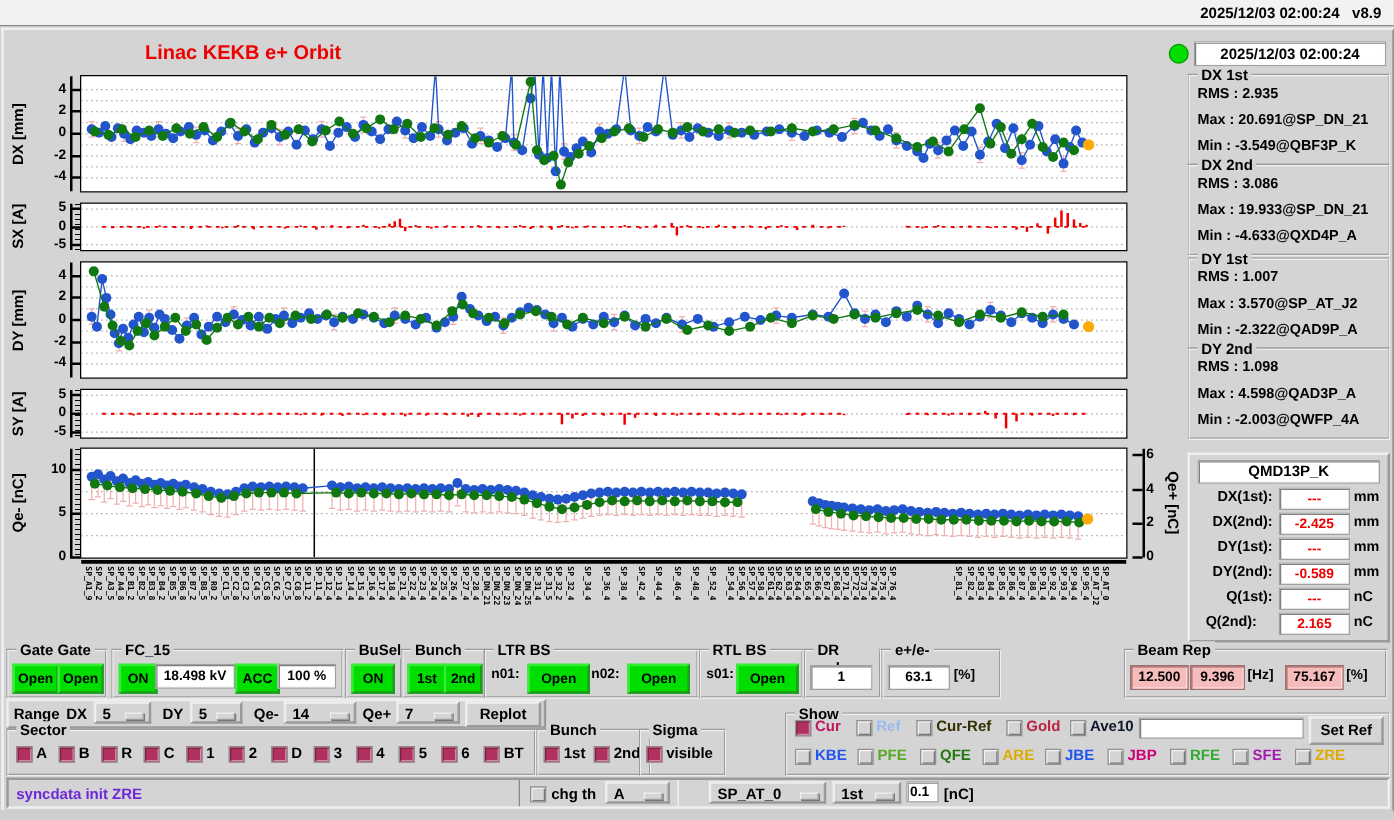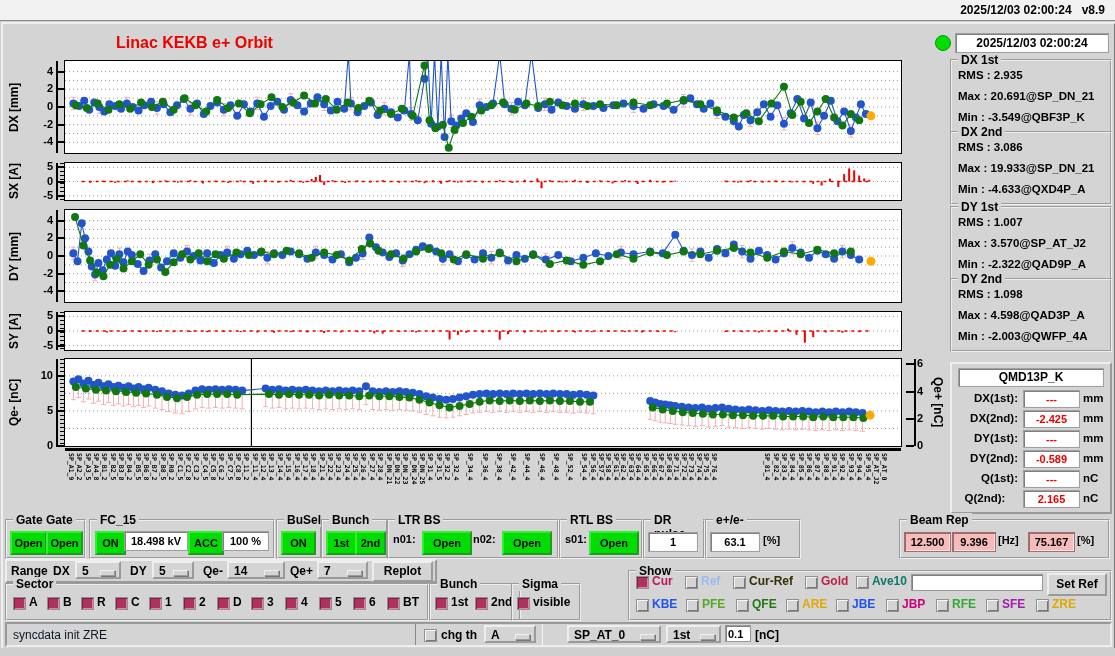--- a/index.html
+++ b/index.html
@@ -37,21 +37,21 @@
   .comb-in{position:absolute;left:2px;top:0;width:4px;height:100%;
            background:repeating-linear-gradient(to bottom,#000 0 1px,transparent 1px 4px)}
   .tickm{position:absolute;background:#000}
   .ylab{writing-mode:vertical-rl;transform:rotate(180deg);text-align:center;font-weight:bold;font-size:12px}
   .ylab-r{writing-mode:vertical-rl;text-align:center;font-weight:bold;font-size:12px}
   .xlab{position:absolute;transform-origin:0 0;transform:rotate(90deg);font-family:"DejaVu Sans Mono",monospace;
         font-size:6.5px;font-weight:bold;white-space:nowrap;letter-spacing:0}
   .input{background:#fff;box-shadow:inset 1px 1px 0 #808080;border:1px solid #999;font-weight:bold;
          font-family:"Liberation Sans",sans-serif;font-size:11px;padding:0 2px;box-sizing:border-box}
   .panel-raised{border:2px outset #eee}
-  .statusmsg{color:#0f172a;font-weight:normal}
+  .statusmsg{color:#6d28d9;font-weight:bold}
   .red{color:#ee0000}
   .cam{width:26px;height:19px;background:#9a9a9a;border:2px outset #ccc;position:relative}
   .cam:before{content:"";position:absolute;left:8px;top:3px;width:9px;height:9px;border-radius:50%;
               background:#333;border:2px solid #ddd}
   .cam:after{content:"";position:absolute;left:2px;top:-3px;width:7px;height:3px;background:#9a9a9a;border:1px outset #ccc}
   .statgrp{line-height:20px;font-size:11.5px;font-weight:bold;white-space:nowrap}
 </style>
 </head>
 <body>
 
@@ -1584,21 +1584,21 @@
         <span class="glabel">Show</span>
         <span class="cb on" style="position: absolute; left: 6px; top: 4px;"></span>
         <span class="abs lbl" style="left: 22px; top: 2px; font-size: 12px; color: #be185d;">Cur</span>
         <span class="cb" style="position: absolute; left: 55px; top: 4px;"></span>
         <span class="abs lbl" style="left: 71px; top: 2px; font-size: 12px; color: rgb(153, 187, 238);">Ref</span>
         <span class="cb" style="position: absolute; left: 103px; top: 4px;"></span>
         <span class="abs lbl" style="left: 119px; top: 2px; font-size: 12px; color: rgb(51, 47, 0);">Cur-Ref</span>
         <span class="cb" style="position: absolute; left: 175px; top: 4px;"></span>
         <span class="abs lbl" style="left: 191px; top: 2px; font-size: 12px; color: rgb(187, 34, 68);">Gold</span>
         <span class="cb" style="position: absolute; left: 226px; top: 4px;"></span>
-        <span class="abs lbl" style="left: 242px; top: 2px; font-size: 12px; color: #0f766e;">Ave10</span>
+        <span class="abs lbl" style="left: 242px; top: 2px; font-size: 12px; color: #0f172a;">Ave10</span>
         <input class="input" style="position: absolute; left: 281px; top: 2px; width: 132px; height: 17px;">
         <span class="push" style="position: absolute; left: 417px; top: 1px; width: 56px; height: 19px; line-height: 19px;">Set Ref</span>
         <span class="cb" style="position: absolute; left: 6px; top: 27px;"></span>
         <span class="abs lbl" style="left: 22px; top: 25px; font-size: 12px; color: rgb(34, 85, 238);">KBE</span>
         <span class="cb" style="position: absolute; left: 56px; top: 27px;"></span>
         <span class="abs lbl" style="left: 72px; top: 25px; font-size: 12px; color: rgb(85, 170, 34);">PFE</span>
         <span class="cb" style="position: absolute; left: 106px; top: 27px;"></span>
         <span class="abs lbl" style="left: 122px; top: 25px; font-size: 12px; color: rgb(34, 119, 17);">QFE</span>
         <span class="cb" style="position: absolute; left: 156px; top: 27px;"></span>
         <span class="abs lbl" style="left: 172px; top: 25px; font-size: 12px; color: rgb(221, 170, 0);">ARE</span>

